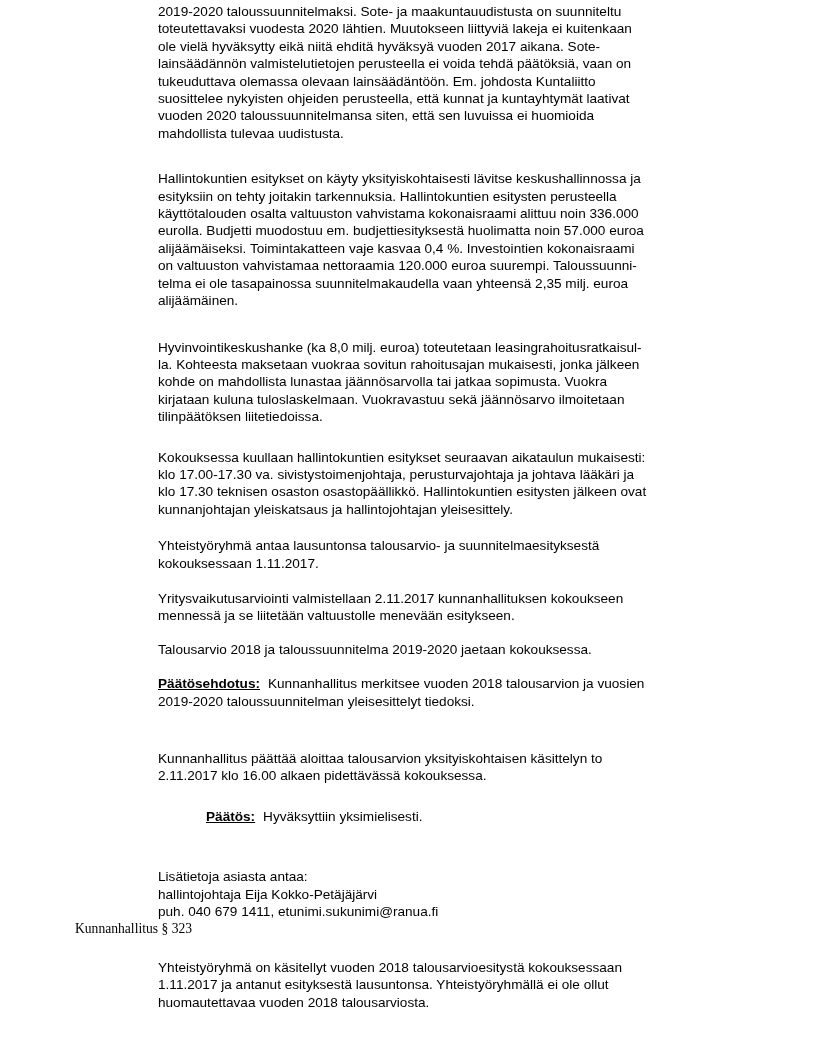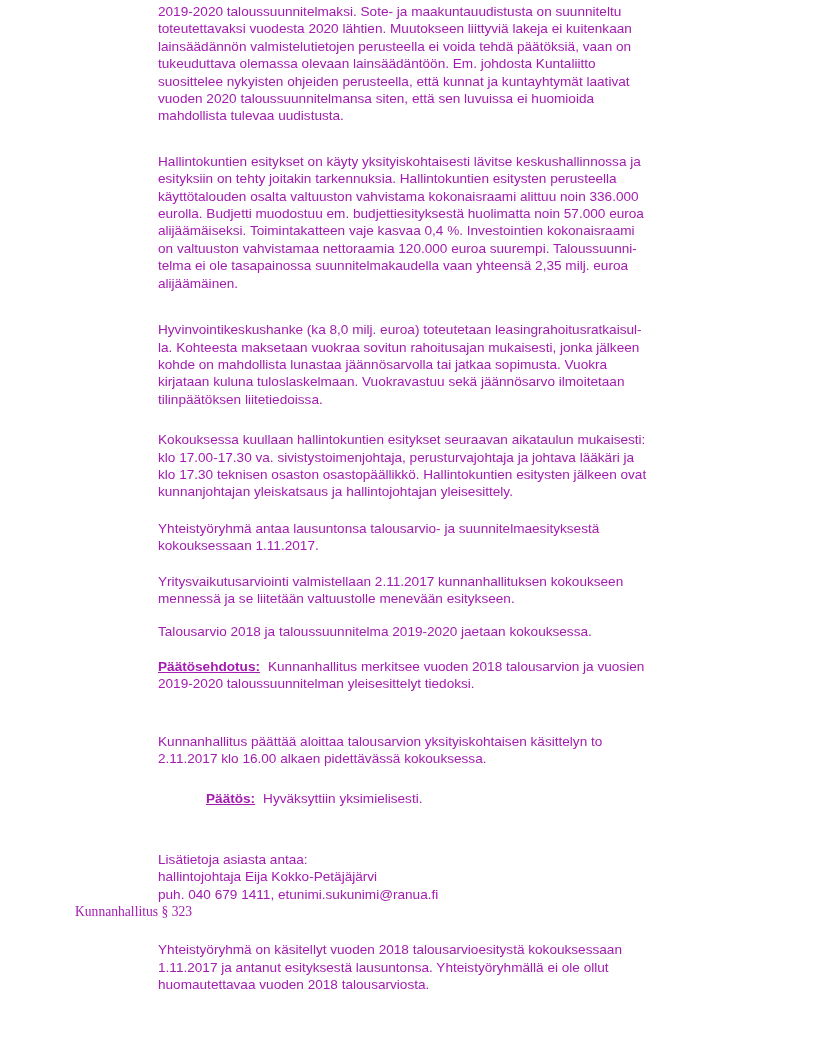--- a/index.html
+++ b/index.html
@@ -7,21 +7,21 @@
     padding: 0;
     background: #ffffff;
   }
   .page {
     position: relative;
     width: 816px;
     height: 1056px;
     background: #ffffff;
     overflow: hidden;
     font-family: "Liberation Sans", sans-serif;
-    color: #a21caf;
+    color: #000000;
   }
   .content {
     position: absolute;
     left: 158px;
     top: 3px;
   }
   .paragraph { margin: 0; }
   .line {
     font-size: 13.6px;
     line-height: 17.4px;
@@ -51,20 +51,21 @@
   #p13 { margin-top: 21px; }
 </style>
 </head>
 <body>
 
 <div class="page">
   <main class="content" id="document-body">
       <div class="paragraph" id="p1">
         <div class="line">2019-2020 taloussuunnitelmaksi. Sote- ja maakuntauudistusta on suunniteltu</div>
         <div class="line">toteutettavaksi vuodesta 2020 lähtien. Muutokseen liittyviä lakeja ei kuitenkaan</div>
+        <div class="line">ole vielä hyväksytty eikä niitä ehditä hyväksyä vuoden 2017 aikana. Sote-</div>
         <div class="line">lainsäädännön valmistelutietojen perusteella ei voida tehdä päätöksiä, vaan on</div>
         <div class="line">tukeuduttava olemassa olevaan lainsäädäntöön. Em. johdosta Kuntaliitto</div>
         <div class="line">suosittelee nykyisten ohjeiden perusteella, että kunnat ja kuntayhtymät laativat</div>
         <div class="line">vuoden 2020 taloussuunnitelmansa siten, että sen luvuissa ei huomioida</div>
         <div class="line">mahdollista tulevaa uudistusta.</div>
       </div>
       <div class="paragraph" id="p2">
         <div class="line">Hallintokuntien esitykset on käyty yksityiskohtaisesti lävitse keskushallinnossa ja</div>
         <div class="line">esityksiin on tehty joitakin tarkennuksia. Hallintokuntien esitysten perusteella</div>
         <div class="line">käyttötalouden osalta valtuuston vahvistama kokonaisraami alittuu noin 336.000</div>

